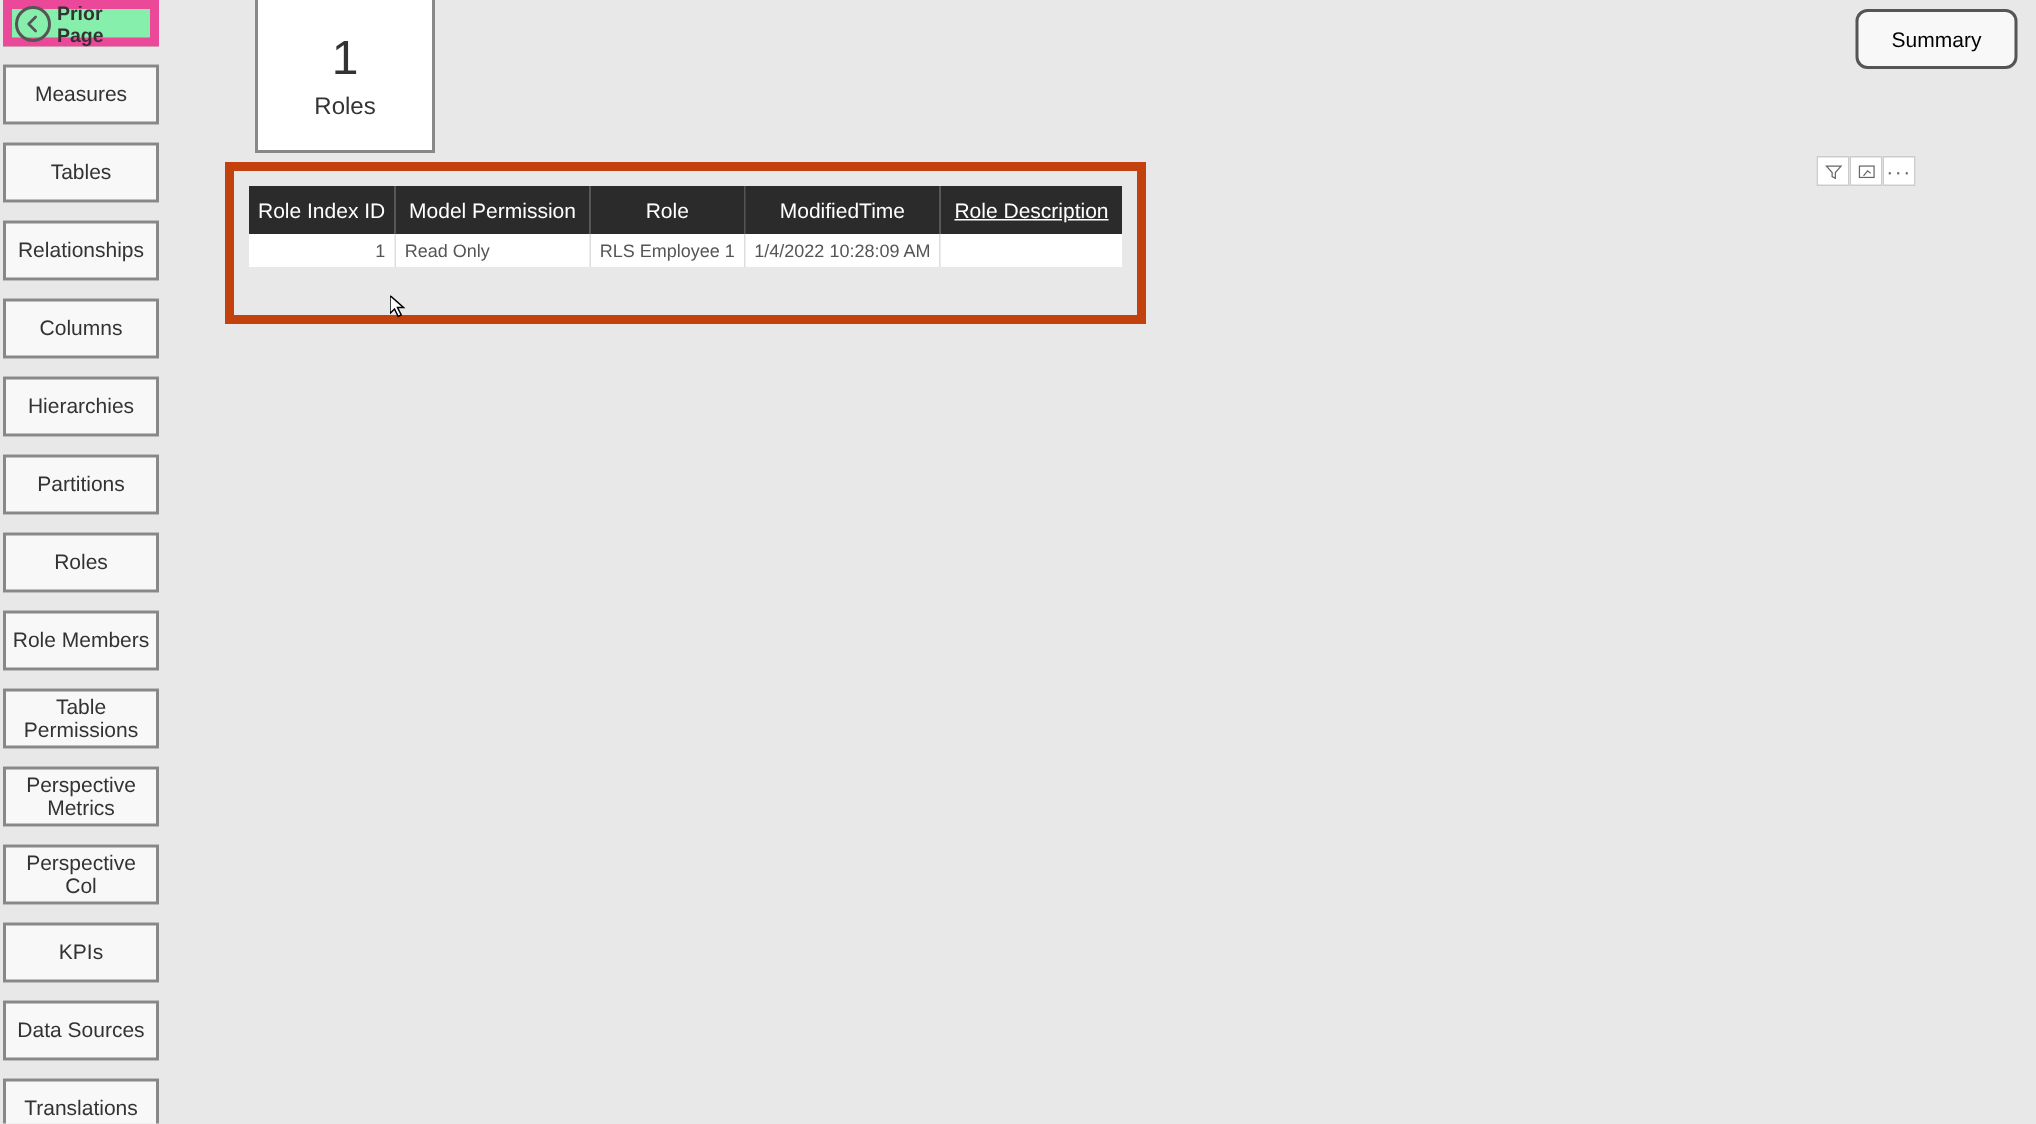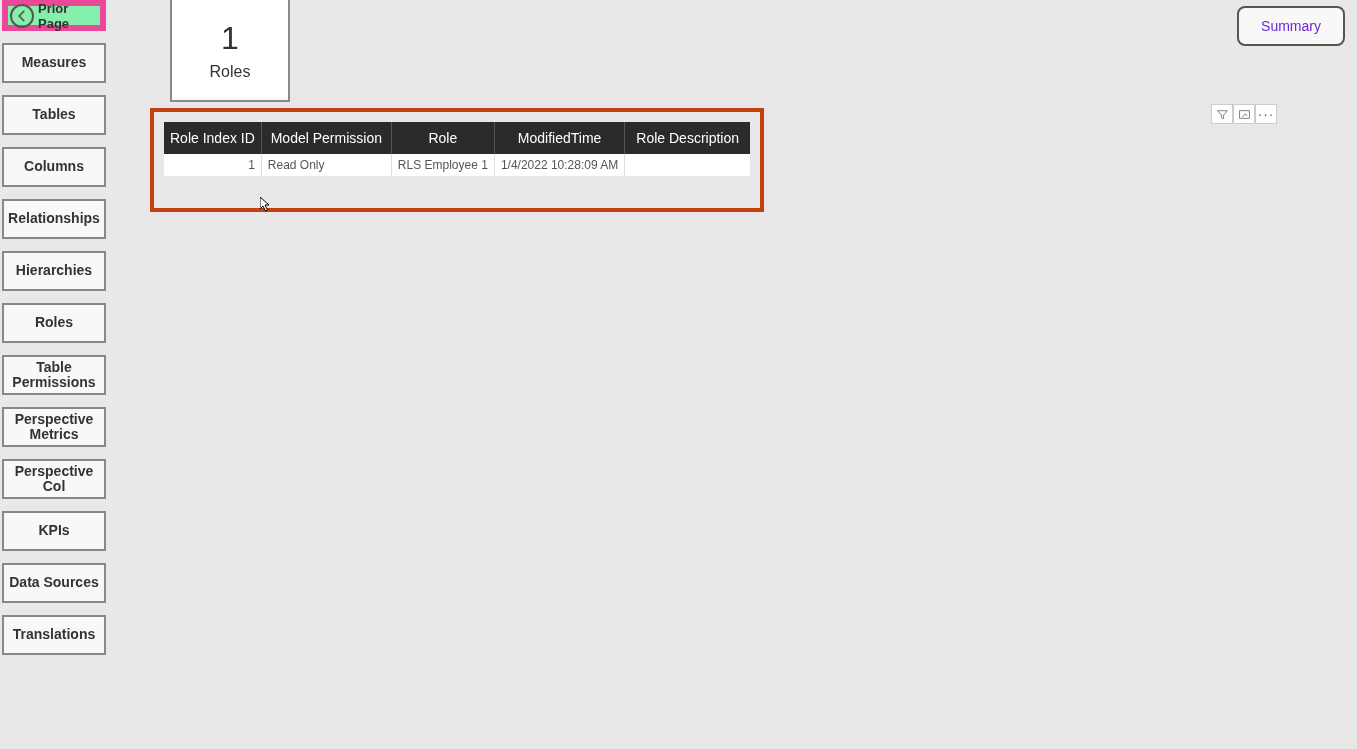--- a/index.html
+++ b/index.html
@@ -27,21 +27,20 @@
       border: 2px solid #888;
       display: flex;
       align-items: center;
       justify-content: center;
       font-size: 14px;
       color: #333;
       cursor: pointer;
       text-align: center;
       line-height: 1.1;
       padding: 2px;
-      font-weight: bold;
     }
     .prior-page {
       width: 104px;
       height: 31px;
       border: 6px solid #ec4899;
       background: #86efac;
       display: flex;
       align-items: center;
       gap: 4px;
       padding-left: 2px;
@@ -83,21 +82,21 @@
       top: 6px;
       width: 108px;
       height: 40px;
       background: #f8f8f8;
       border: 2px solid #555;
       border-radius: 8px;
       display: flex;
       align-items: center;
       justify-content: center;
       font-size: 14px;
-      color: #6d28d9;
+      color: #000000;
       cursor: pointer;
     }
     .toolbar {
       position: absolute;
       right: 80px;
       top: 104px;
       display: flex;
       gap: 0;
     }
     .toolbar-btn {
@@ -110,40 +109,40 @@
       justify-content: center;
       cursor: pointer;
     }
     .toolbar-btn svg { width: 13px; height: 13px; stroke: #666; fill: none; stroke-width: 1.5; }
     .dots { font-size: 14px; color: #666; letter-spacing: 1px; }
     .table-wrap {
       position: absolute;
       left: 150px;
       top: 108px;
       width: 614px;
-      border: 4px solid #c2410c;
+      border: 6px solid #c2410c;
       background: #e8e8e8;
       padding: 10px;
       padding-bottom: 32px;
     }
     table {
       border-collapse: collapse;
       width: 100%;
       background: #fff;
     }
     thead th {
       background: #2b2b2b;
       color: #fff;
       font-weight: 400;
       font-size: 14px;
       padding: 8px 6px;
       border-right: 1px solid #555;
       white-space: nowrap;
     }
-    thead th:last-child { border-right: none; }
+    thead th:last-child { border-right: none; text-decoration: underline; }
     tbody td {
       font-size: 12px;
       color: #555;
       padding: 4px 6px;
       border-right: 1px solid #ddd;
       white-space: nowrap;
     }
     tbody td:last-child { border-right: none; }
     .col-idx { width: 96px; text-align: right; }
     .col-perm { width: 130px; }
@@ -172,30 +171,36 @@
     </span>
     <span>Prior Page</span>
   </div>
   <div class="sidebar-btn">
       <span>Measures</span>
     </div>
   <div class="sidebar-btn">
       <span>Tables</span>
     </div>
   <div class="sidebar-btn">
+      <span>Relationships</span>
+    </div>
+  <div class="sidebar-btn">
       <span>Columns</span>
     </div>
   <div class="sidebar-btn">
-      <span>Relationships</span>
-    </div>
-  <div class="sidebar-btn">
       <span>Hierarchies</span>
     </div>
   <div class="sidebar-btn">
+      <span>Partitions</span>
+    </div>
+  <div class="sidebar-btn">
       <span>Roles</span>
+    </div>
+  <div class="sidebar-btn">
+      <span>Role Members</span>
     </div>
   <div class="sidebar-btn">
       <span>Table Permissions</span>
     </div>
   <div class="sidebar-btn">
       <span>Perspective Metrics</span>
     </div>
   <div class="sidebar-btn">
       <span>Perspective Col</span>
     </div>

